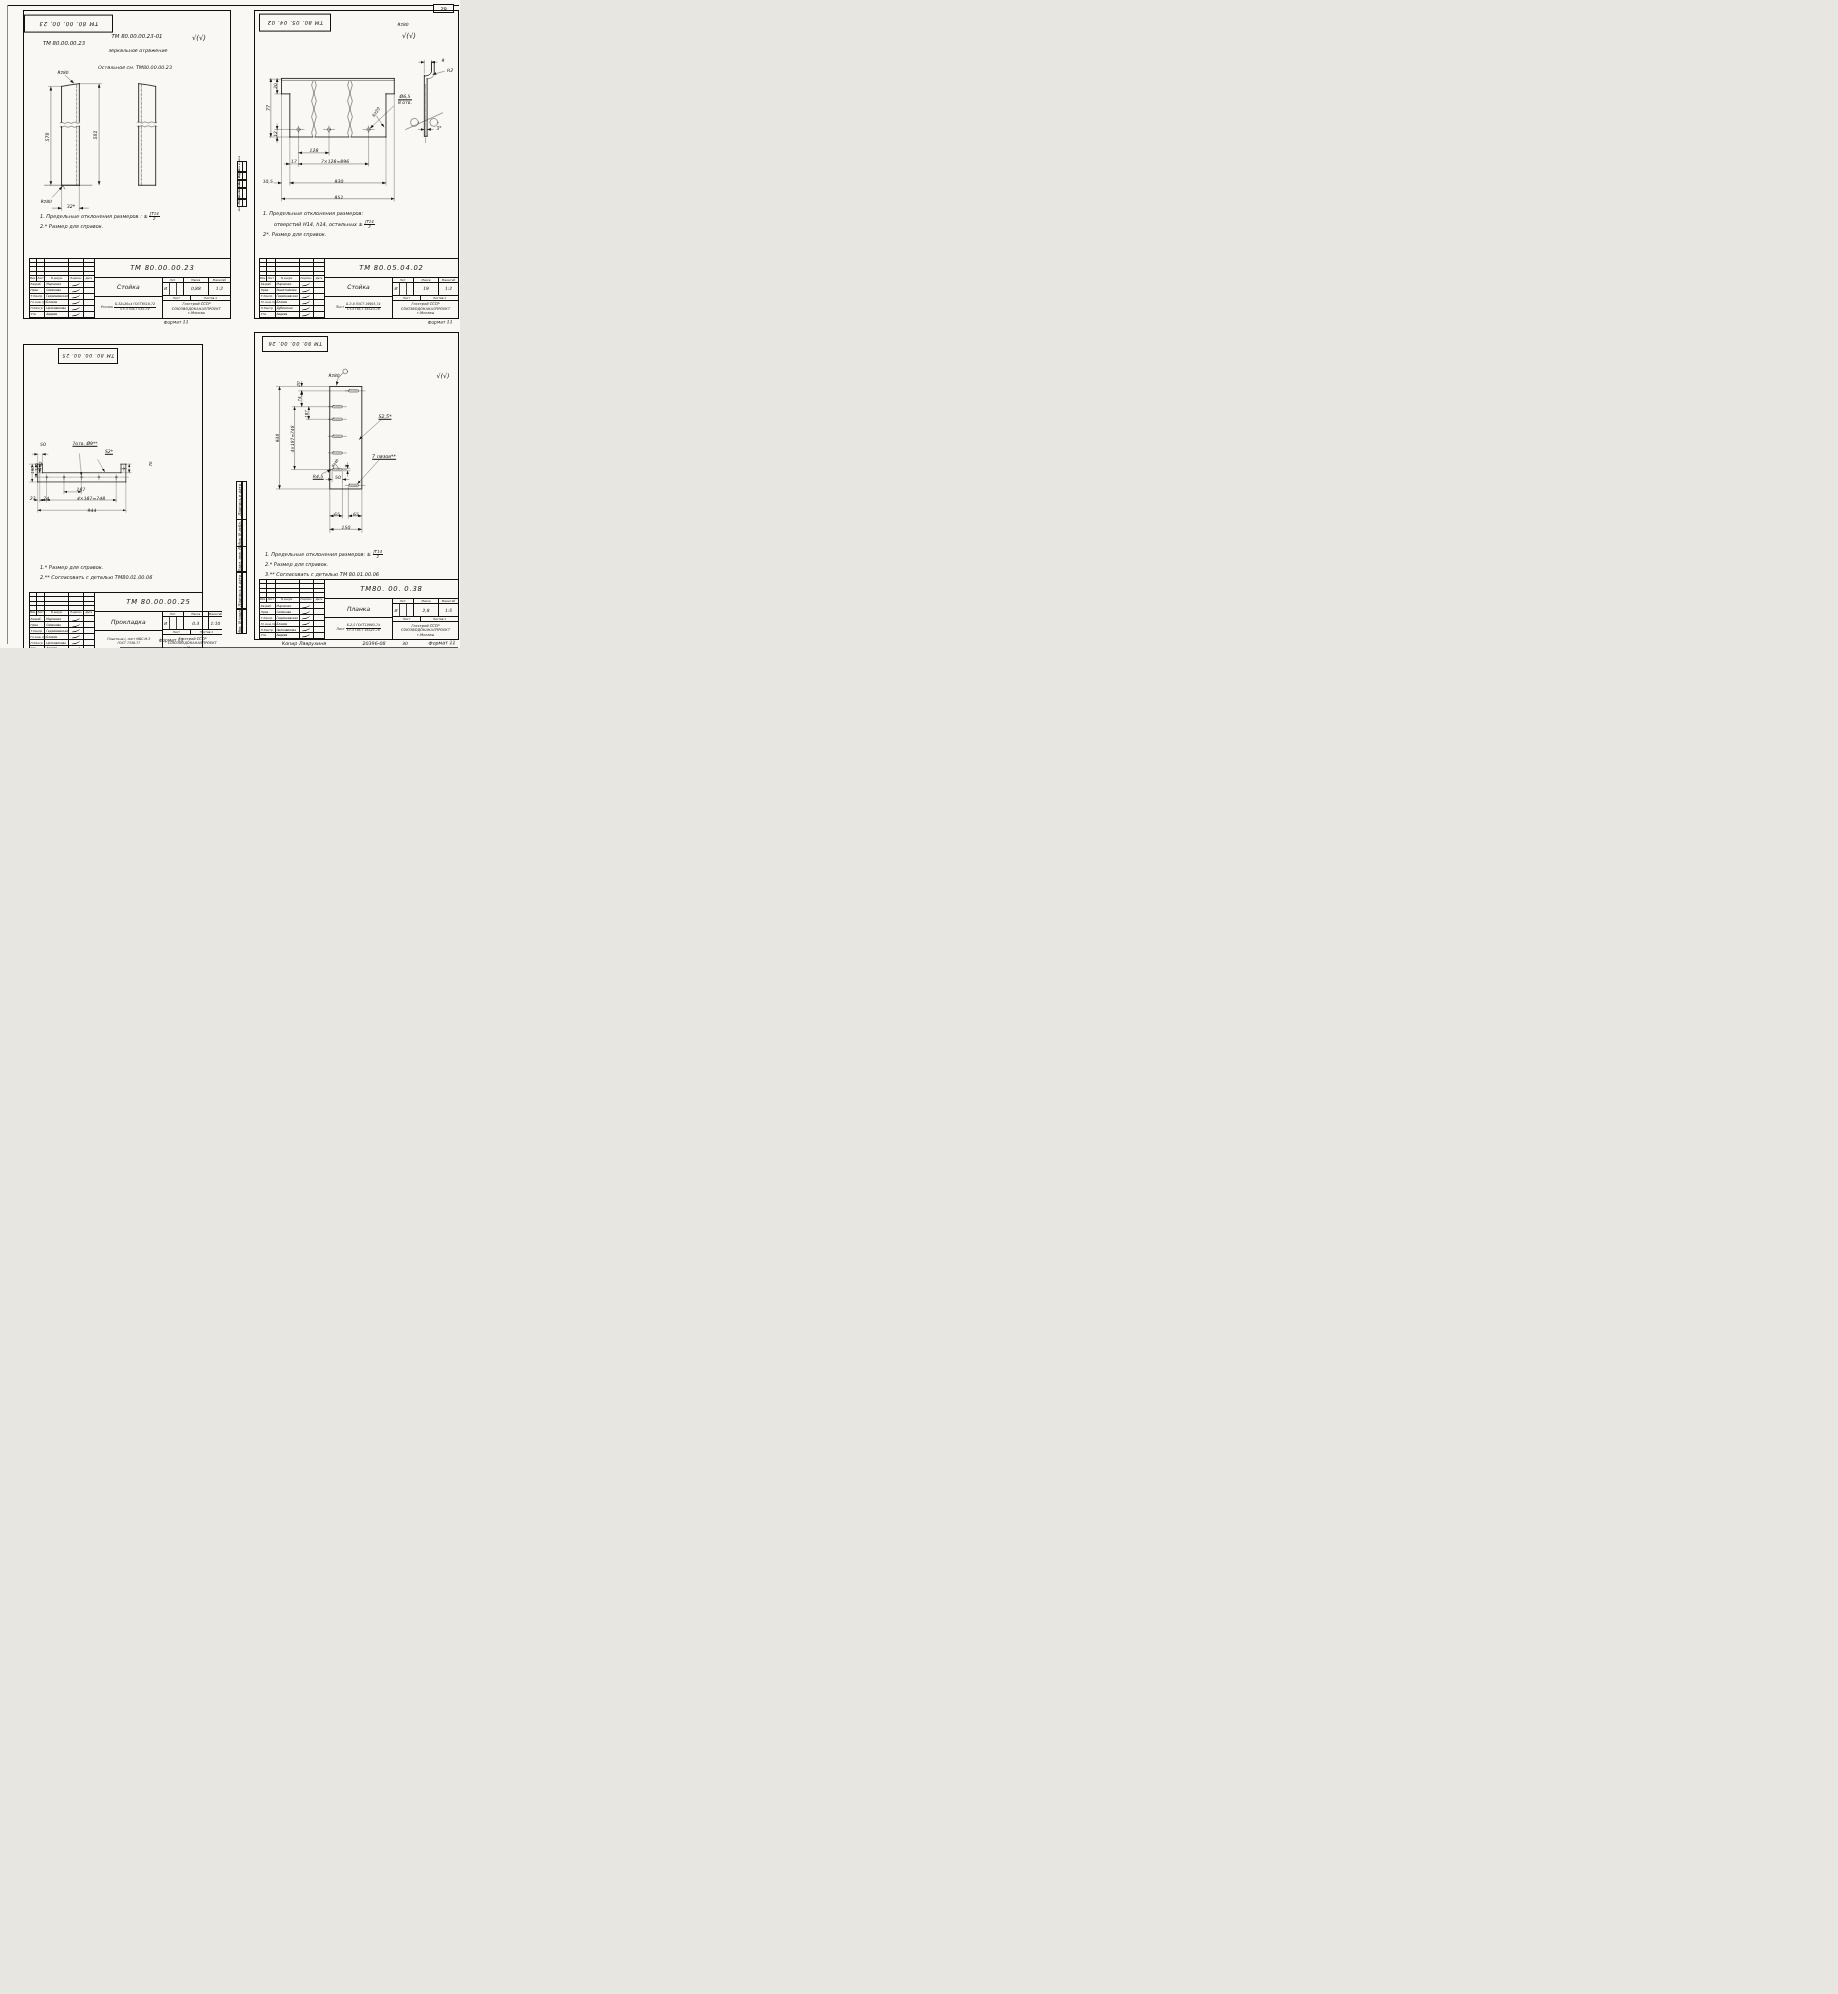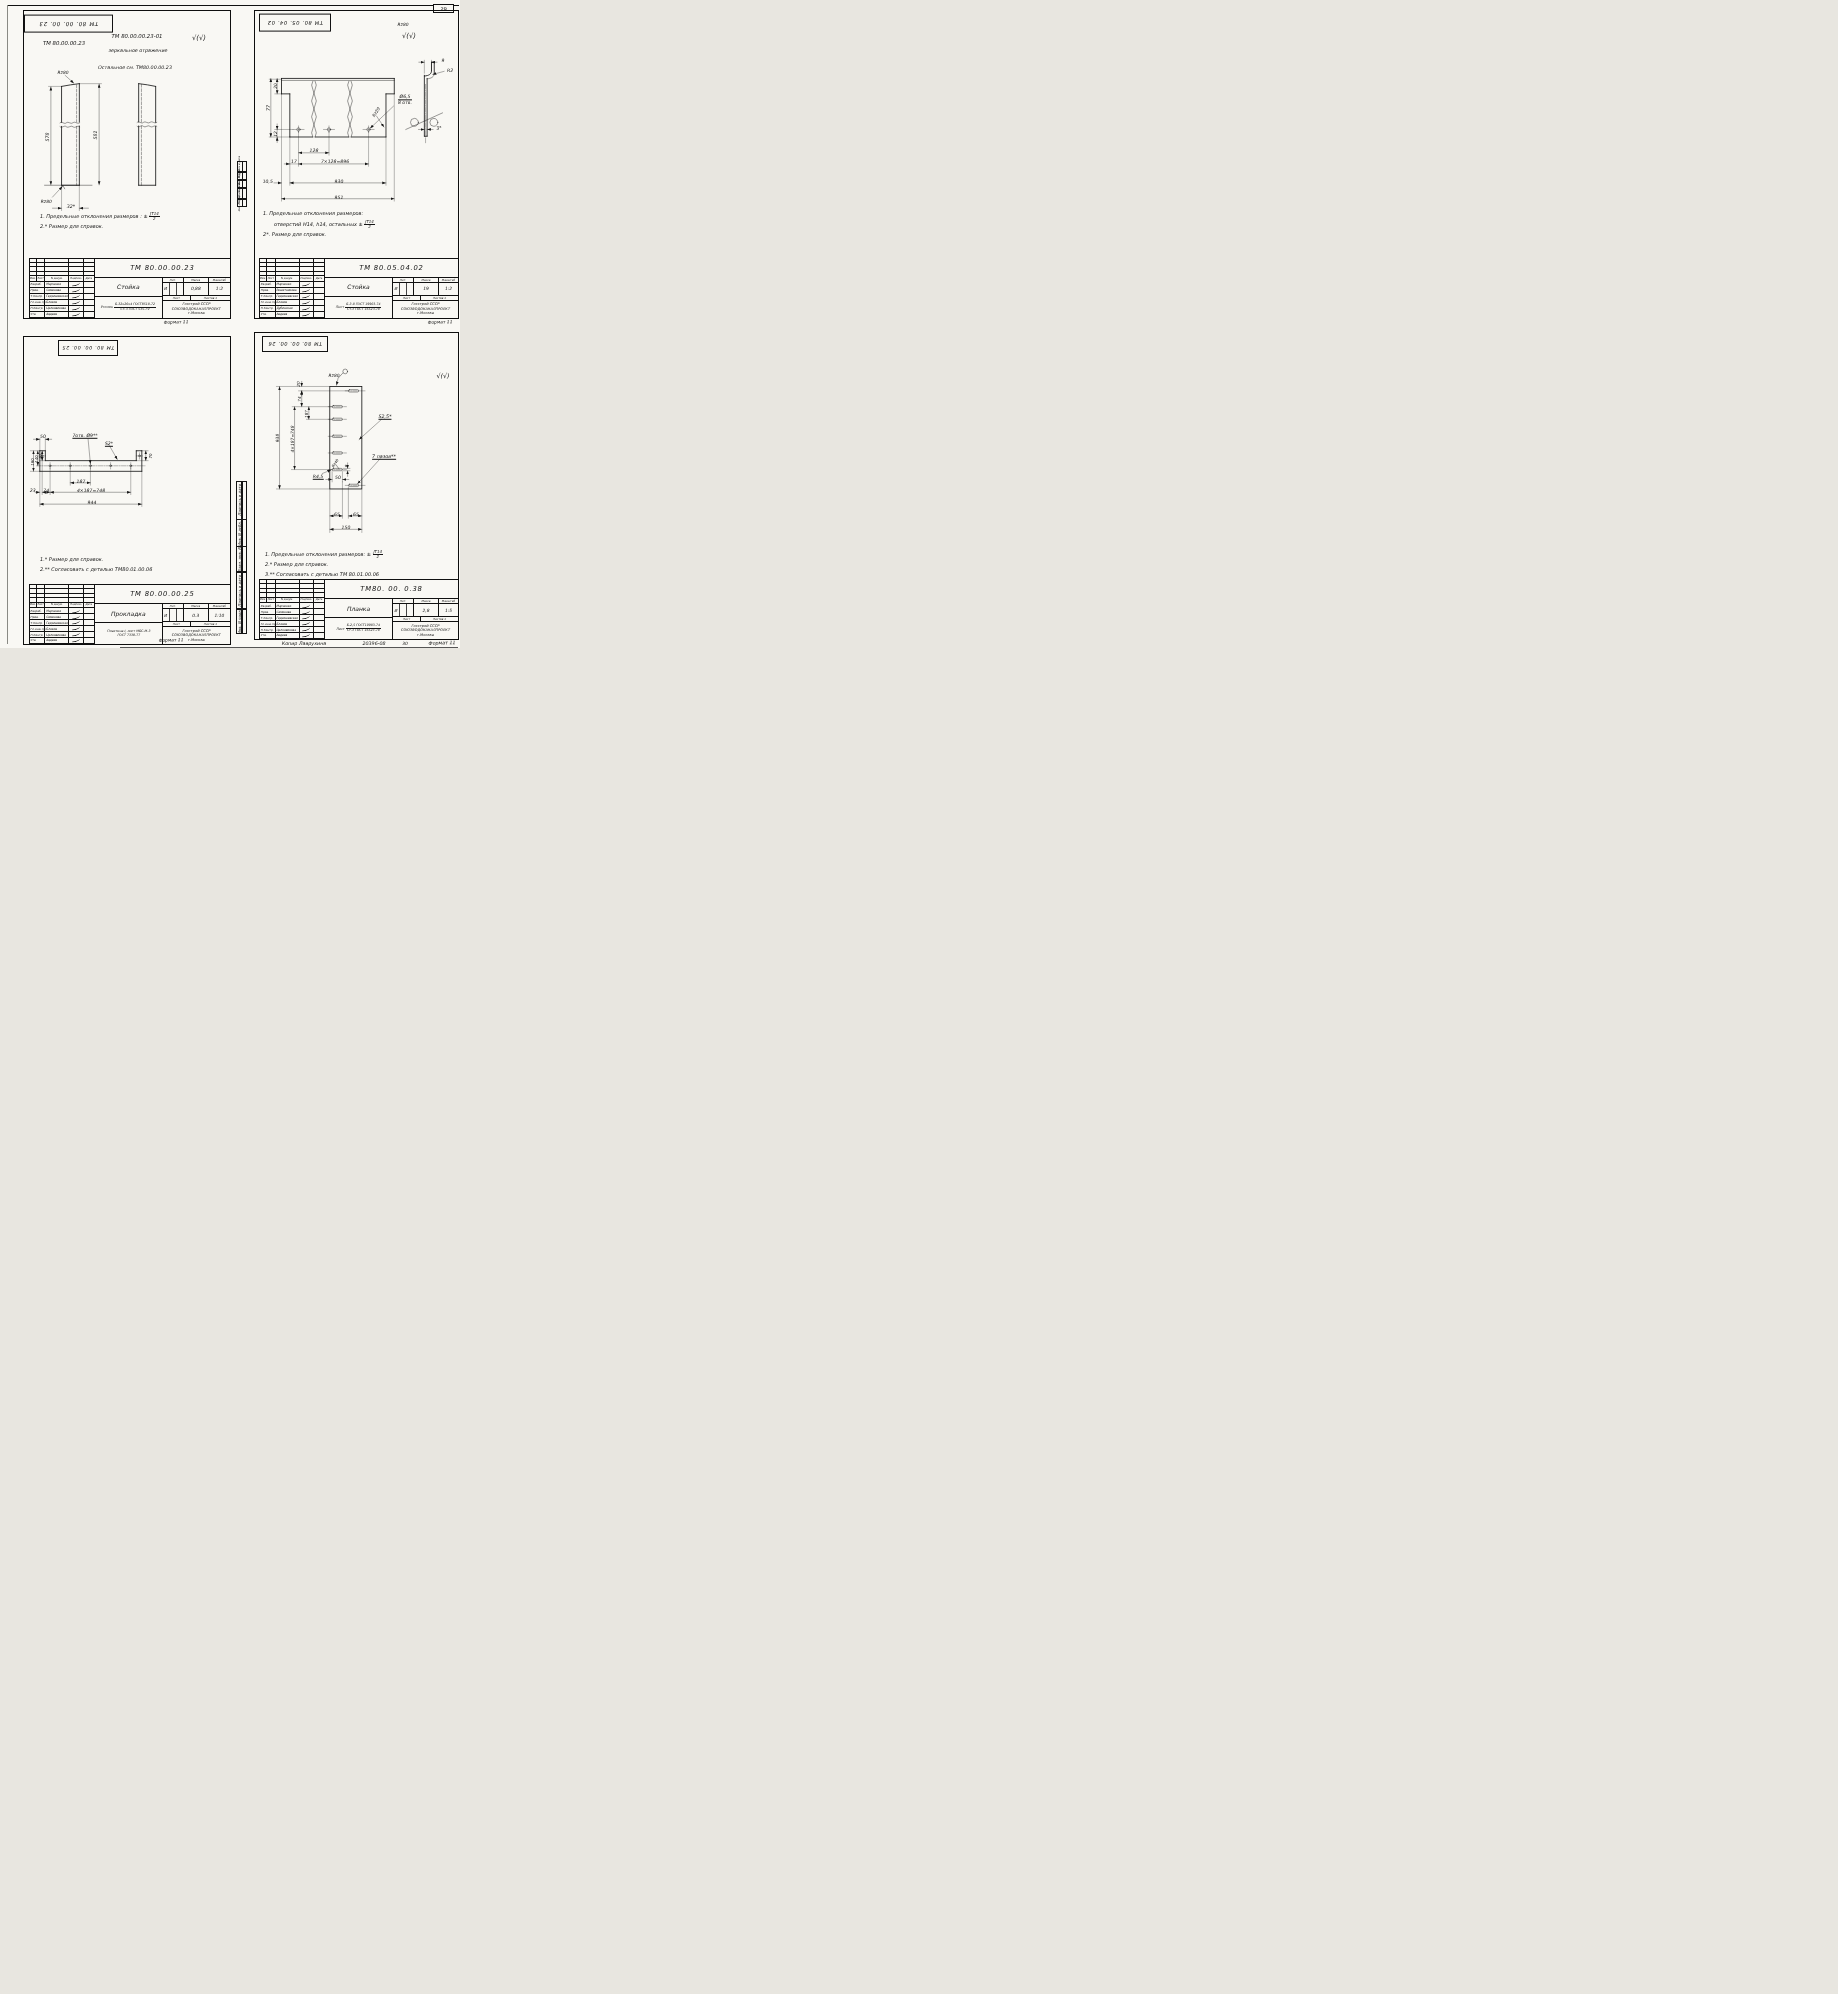--- a/index.html
+++ b/index.html
@@ -1,20 +1,20 @@
 <!DOCTYPE html>
 <html style="font-size:6.4px"><head>
 <meta charset="utf-8">
 <style>
   html,body{margin:0;padding:0;background:#e8e6e0;}
   .page{position:relative;width:460px;height:648px;background:#f9f8f4;font-family:"DejaVu Sans",sans-serif;color:#141414;overflow:hidden;}
   .sheet{position:absolute;border:1px solid #0e0e0e;box-sizing:border-box;}
   #q-tl{left:23px;top:9.6px;width:208px;height:309px;}
   #q-tr{left:254px;top:9.6px;width:205px;height:309px;}
-  #q-bl{left:23px;top:336px;width:208px;height:309px;}
+  #q-bl{left:23px;top:344px;width:180px;height:309px;}
   #q-br{left:254px;top:332px;width:205px;height:308px;}
   .art{position:absolute;left:0;top:0;width:100%;height:100%;}
   .art path,.art line,.art circle,.art rect{stroke:#161616;fill:none;stroke-linecap:round;}
   .art .w2{stroke-width:2.1;} .art .w1{stroke-width:1.1;}
   .art .dim{stroke-width:0.9;} .art .ext{stroke-width:0.75;}
   .art .dash{stroke-dasharray:7 4;stroke-width:1;}
   .art .dd{stroke-dasharray:11 3 2.5 3;stroke-width:0.8;}
   .art .mk{fill:#161616;stroke:none;}
   .ct,.rt,.lt,.r55,.r15{position:absolute;white-space:nowrap;font-style:italic;color:#161616;}
   .ct{transform:translate(-50%,-50%);}

